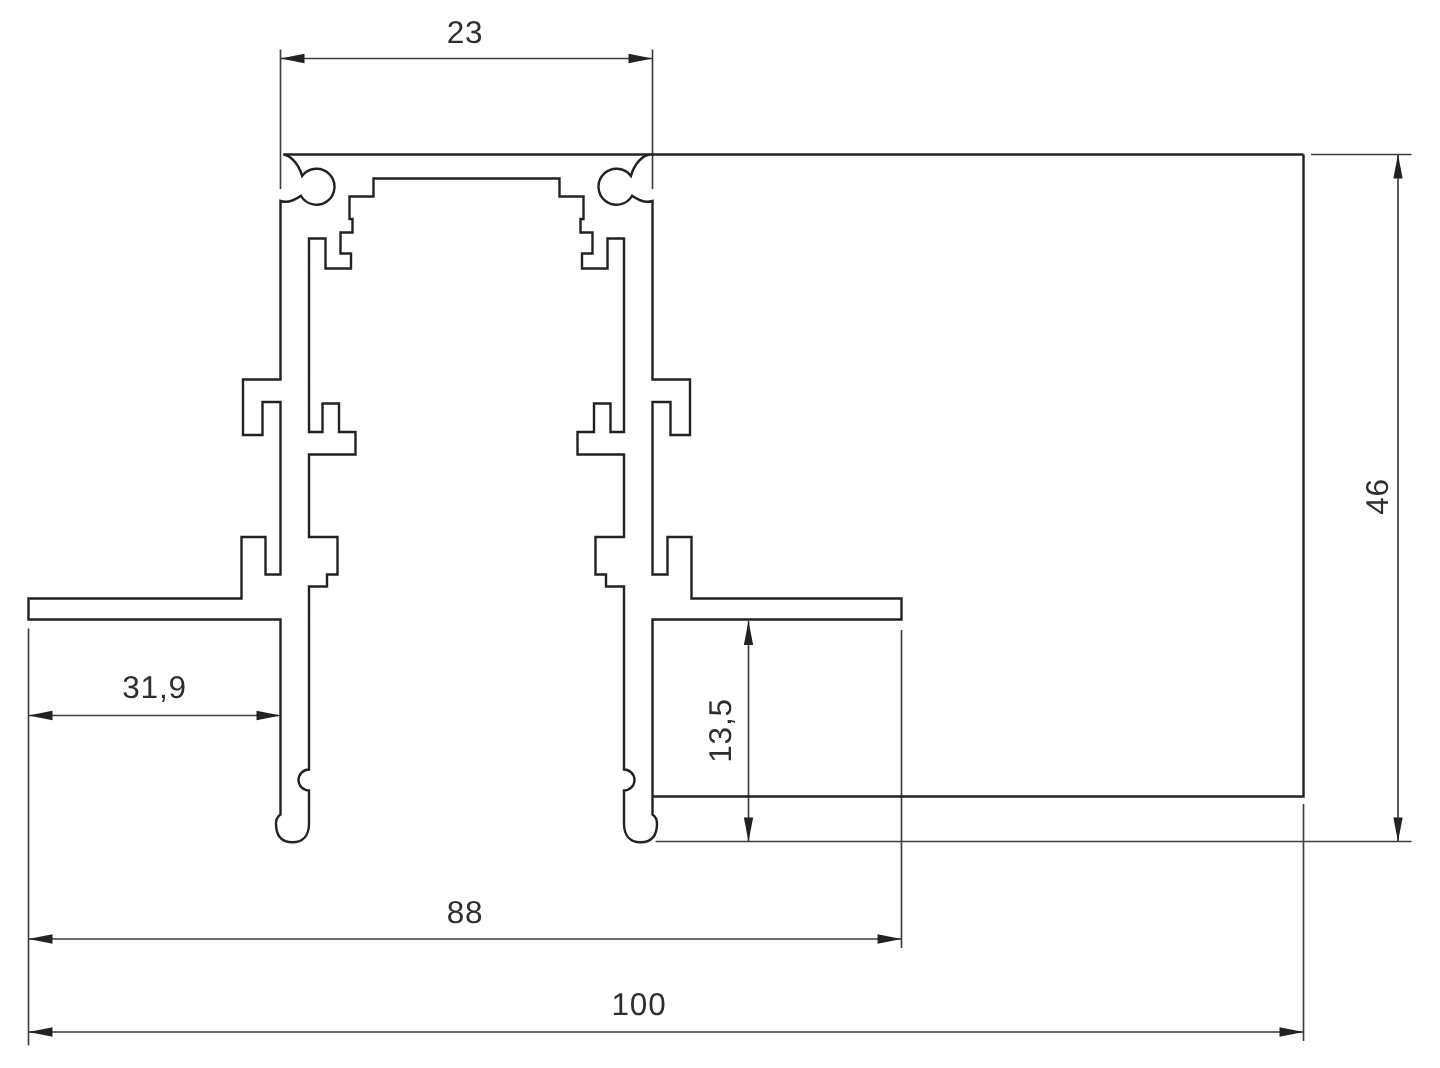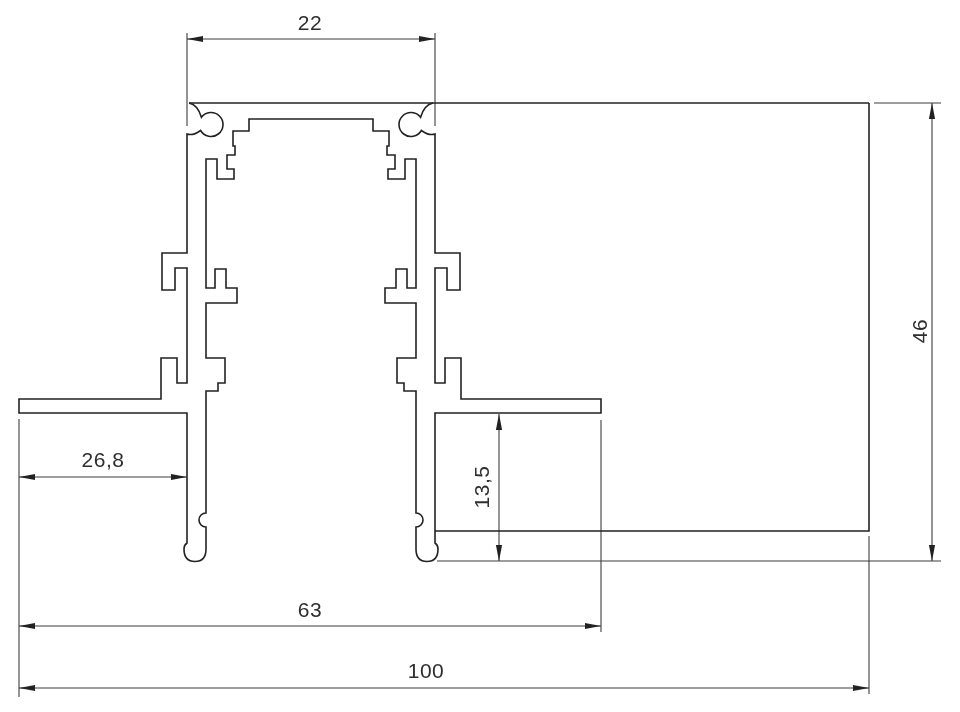--- a/index.html
+++ b/index.html
@@ -111,19 +111,19 @@
         L 461 358 L 445 358 L 445 383 L 435 383
         L 435 268 L 447 268 L 447 290 L 460 290 L 460 253 L 435 253
         L 435 134
         Q 429 136 421.4 130.5
         A 12 12 0 1 1 420.6 117.3
         C 423 109 428 104 433 103
       "></path>
     </g>
   </svg>
 
-  <div class="dim-label lbl-27">22</div>
+  <div class="dim-label lbl-27">23</div>
   <div class="dim-label vertical lbl-46">46</div>
-  <div class="dim-label lbl-175">26,8</div>
+  <div class="dim-label lbl-175">31,9</div>
   <div class="dim-label vertical lbl-135">13,5</div>
-  <div class="dim-label lbl-63">63</div>
+  <div class="dim-label lbl-63">88</div>
   <div class="dim-label lbl-100">100</div>
 </div>
 
 </body></html>

